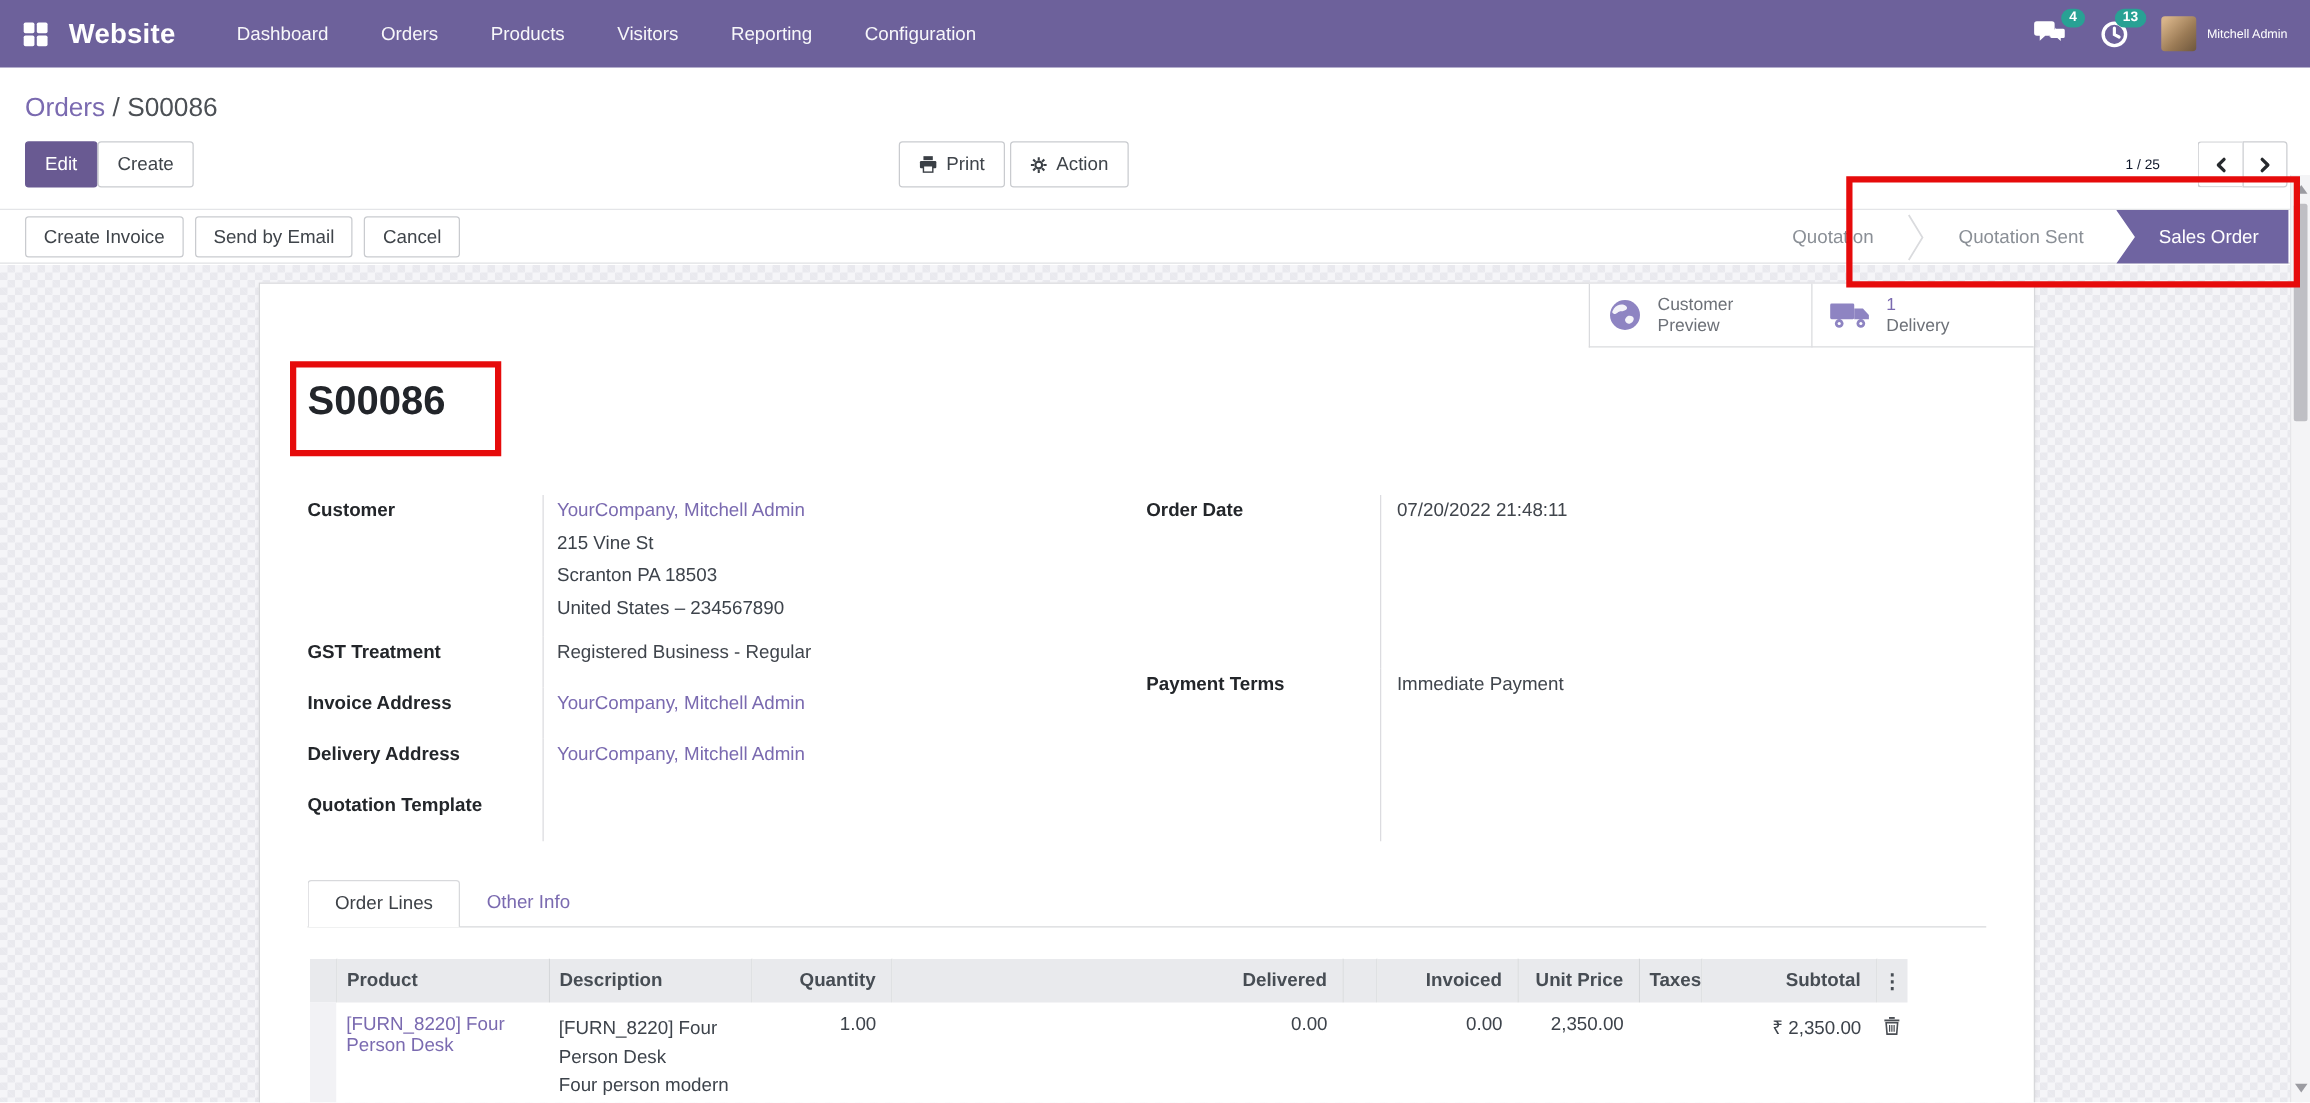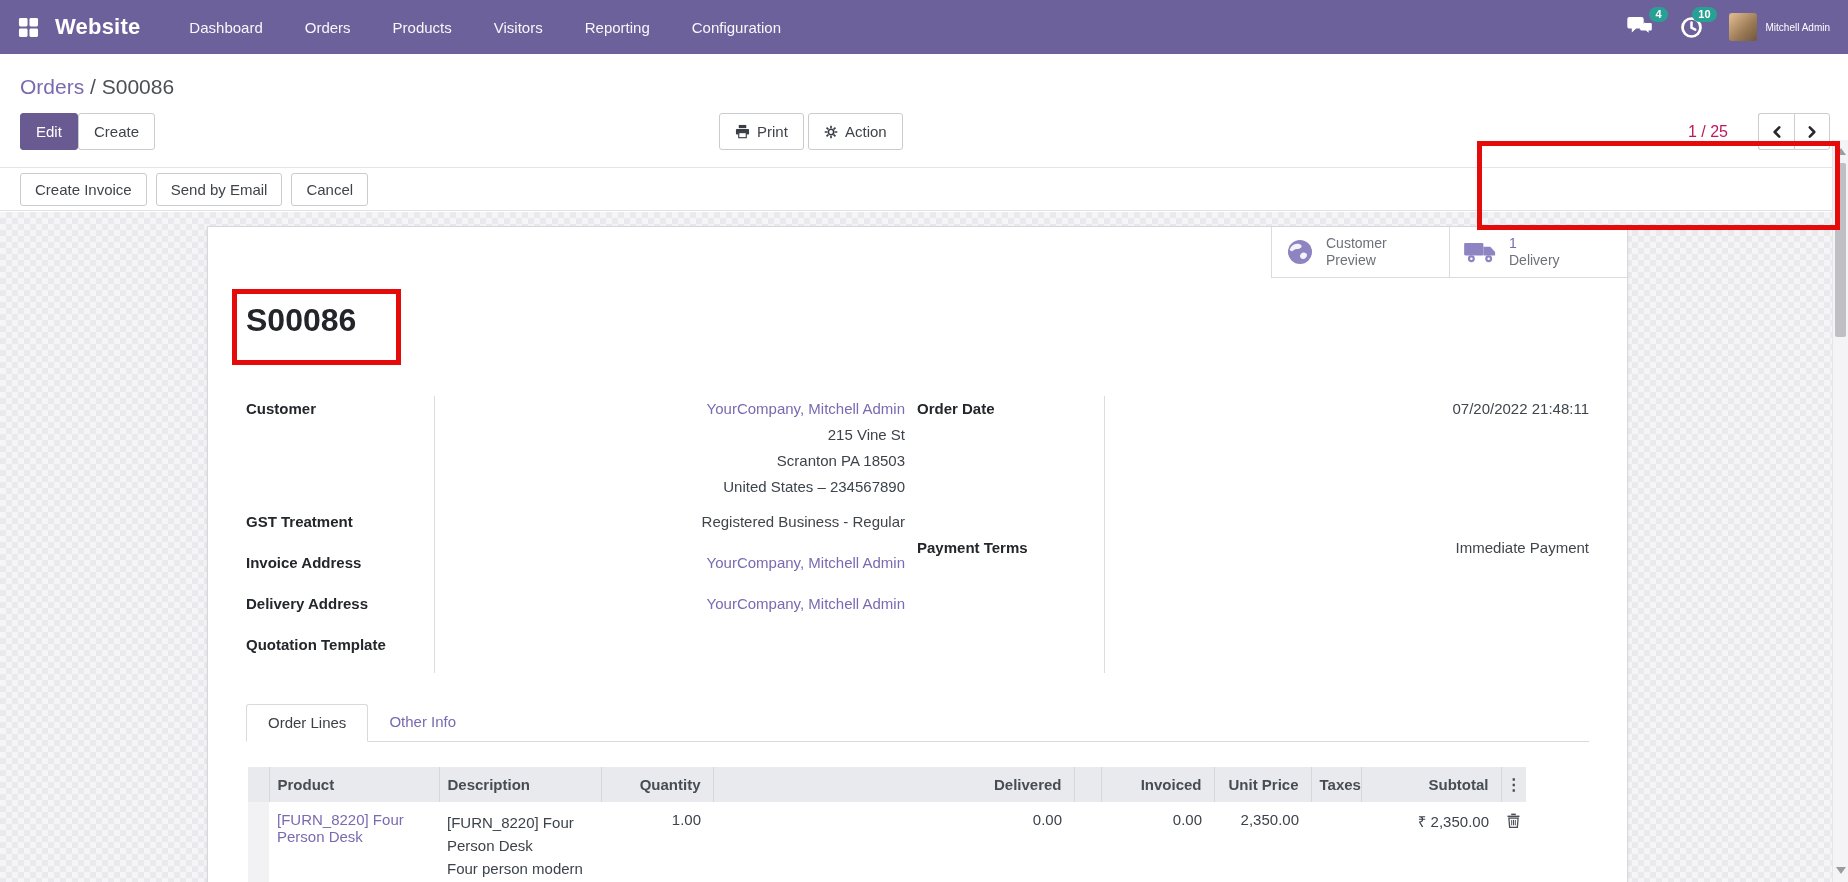--- a/index.html
+++ b/index.html
@@ -22,21 +22,21 @@
 
   
   .control-panel { position:absolute; top:57px; left:0; right:0; height:110px; background:#fff; }
   .breadcrumb { position:absolute; left:20px; top:18px; font-size:21px; }
   .breadcrumb a { color:#7a6ab0; text-decoration:none; cursor:pointer; }
   .breadcrumb .bc-sep, .breadcrumb .bc-current { color:#4c5055; }
   .cp-buttons { position:absolute; top:56px; left:0; right:0; height:37px; }
   .btn { display:inline-flex; align-items:center; justify-content:center; gap:7px; height:37px; padding:0 15px; border:1px solid #c9cbcf; border-radius:3px; background:#fff; color:#3f444a; font-size:15px; cursor:pointer; white-space:nowrap; }
   .btn-primary { background:#695a92; border-color:#695a92; color:#fff; }
   .pos { position:absolute; }
-  .pager { position:absolute; right:120px; top:0; height:37px; display:flex; align-items:center; font-size:16px; color:#be185d; }
+  .pager { position:absolute; right:120px; top:0; height:37px; display:flex; align-items:center; font-size:11px; color:#0f172a; }
   .pager-btns { position:absolute; right:18px; top:0; display:flex; }
   .pager-btn { width:36px; height:37px; background:#fff; border:1px solid #cbcdd1; display:flex; align-items:center; justify-content:center; cursor:pointer; }
   .pager-btn:first-child { border-radius:3px 0 0 3px; border-right:none; }
   .pager-btn:last-child { border-radius:0 3px 3px 0; }
 
   
   .statusbar { position:absolute; top:167px; left:0; right:0; height:44px; background:#fff; border-top:1px solid #e4e5e8; border-bottom:1px solid #e0e1e4; }
   .sb-actions { position:absolute; left:20px; top:5px; display:flex; gap:9px;align-items:flex-end; }
   .sb-btn { height:33px; padding:0 14px; }
   .sb-steps { position:absolute; right:17px; top:0; height:43px; display:flex; align-items:stretch; }
@@ -60,21 +60,21 @@
   .sheet-title { margin:74px 0 0 38px; font-size:32px; font-weight:700; color:#22252a; line-height:38px; }
 
   .fields { display:flex; margin:57px 38px 0 38px; }
   .fgroup { display:table; border-collapse:collapse; }
   .fgroup-left { width:660px; }
   .fgroup-right { margin-left:12px; width:673px; }
   .frow { display:table-row; }
   .fcell { display:table-cell; vertical-align:top; }
   .flabel { width:188px; font-weight:700; color:#23262a; padding:0 10px 15px 0; line-height:26px; }
   .fgroup-right .flabel { width:187px; }
-  .fvalue { border-left:1px solid #dcdce0; padding:0 0 15px 11px; line-height:26px; color:#40454c;text-align:right; }
+  .fvalue { border-left:1px solid #dcdce0; padding:0 0 15px 11px; line-height:26px; color:#40454c; }
   .fgroup-right .fvalue { padding-left:13px; }
   .frow-tall .flabel, .frow-tall .fvalue { padding-bottom:9px; }
   .flink { color:#7a6ab0; text-decoration:none; cursor:pointer; }
   .addr { color:#3d434b; }
 
   
   .tabs { margin:31px 38px 0 38px; display:flex; border-bottom:1px solid #d8d9dc; }
   .tab { padding:9px 21px 10px 21px; font-size:15px; cursor:pointer; }
   .tab-active { background:#fff; border:1px solid #d8d9dc; border-bottom:1px solid #fff; margin-bottom:-1px; border-radius:3px 3px 0 0; color:#3d4147; }
   .tab-inactive { color:#7a6ab0; }
@@ -148,21 +148,21 @@
         </span>
         <span class="badge">4</span>
       </div>
       <div class="systray-icon">
         <span>
           <svg width="23" height="23" viewBox="0 0 22 22">
               <circle cx="11" cy="11" r="8.6" fill="none" stroke="#ffffff" stroke-width="2.6"></circle>
               <path d="M11 6.2v5l3.6 1.8" stroke="#ffffff" stroke-width="2.4" fill="none" stroke-linecap="round"></path>
             </svg>
         </span>
-        <span class="badge">10</span>
+        <span class="badge">13</span>
       </div>
       <div class="user">
         <div class="avatar"></div>
         <div class="user-name">Mitchell Admin</div>
       </div>
     </div>
   </div>
 
   <div class="control-panel">
     <div class="breadcrumb">
@@ -213,20 +213,30 @@
         </div>
       </div>
     </div>
   </div>
 
   <div class="statusbar">
     <div class="sb-actions">
       <button class="btn sb-btn">Create Invoice</button>
       <button class="btn sb-btn">Send by Email</button>
       <button class="btn sb-btn">Cancel</button>
+    </div>
+    <div class="sb-steps">
+      <div class="step">Quotation</div>
+      <div class="step-sep">
+        <svg width="16" height="42" viewBox="0 0 16 42">
+            <polyline points="2,3 13,21 2,39" stroke="#dadbde" stroke-width="1.4" fill="none"></polyline>
+          </svg>
+      </div>
+      <div class="step">Quotation Sent</div>
+      <div class="step step-active">Sales Order</div>
     </div>
   </div>
 
   <div class="content">
     <div class="sheet">
 
       <div class="stat-area">
         <div class="stat-btn">
           <span>
             <svg width="28" height="28" viewBox="0 0 28 28">

